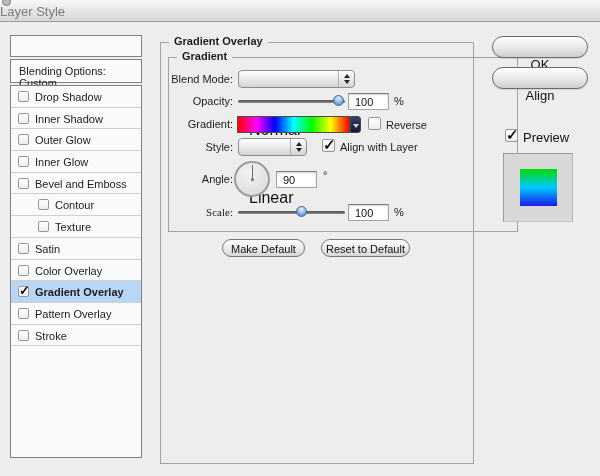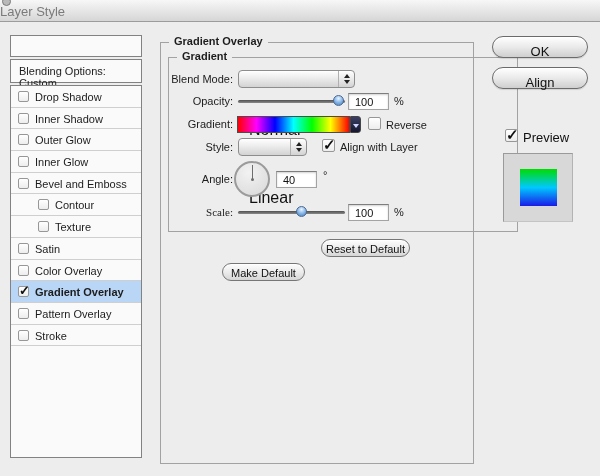--- a/index.html
+++ b/index.html
@@ -88,21 +88,21 @@
 
   .pill { position:absolute; height:18px; border:1px solid #767676; border-radius:10px;
     background:linear-gradient(#fdfdfd,#ececec 50%,#d6d6d6);
     box-shadow:inset 0 1px 0 rgba(255,255,255,.9);
     font-size:11px; color:#111; text-align:center; padding-top:3px; }
 
   .macbtn { position:absolute; left:492px; width:96px; height:22px;
     border:1px solid #6b6b6b; border-radius:12px;
     background:linear-gradient(#ffffff,#eaeaea 50%,#cfcfcf);
     box-shadow:inset 0 1px 0 rgba(255,255,255,.95), 0 1px 1px rgba(0,0,0,.12);
-    font-size:13px; color:#111; text-align:center; padding-top:7px; }
+    font-size:13px; color:#111; text-align:center; padding-top:20px; }
 
   #preview-check { left:505px; top:129px; }
   #preview-label { position:absolute; left:523px; top:130px; font-size:13px; color:#111; }
 
   #thumb-well { position:absolute; left:503px; top:153px; width:70px; height:69px;
     background:#d8d8d8; border:1px solid #9a9a9a; border-right-color:#b3b3b3;
     border-bottom-color:#c4c4c4; }
   #thumb-grad { position:absolute; left:16px; top:15px; width:37px; height:37px; }
 </style>
 </head>
@@ -209,30 +209,30 @@
       </span>
   </div>
   <span class="cb big checked" style="left:322px; top:139px;"></span>
   <div class="unit" style="left:340px; top:141px;">Align with Layer</div>
 
   <div class="rowlabel" style="top:173px;">Angle:</div>
   <div id="angle-dial">
     <div id="angle-needle"></div>
     <div id="angle-hub"></div>
   </div>
-  <div class="valbox" style="left:276px; top:171px;">40</div>
+  <div class="valbox" style="left:276px; top:171px;">90</div>
   <div class="unit" style="left:323px; top:169px;">°</div>
 
   <div class="rowlabel" style="top:206px;font-family:Liberation Serif, serif;">Scale:</div>
   <div class="track" style="top:211px;"></div>
   <div class="thumb" style="left:296px; top:206px;"></div>
   <div class="valbox" style="left:348px; top:204px;">100</div>
   <div class="unit" style="left:394px; top:206px;">%</div>
 
-  <div class="pill" style="left:222px; top:239px; width:83px;margin-top:24px;">Make Default</div>
+  <div class="pill" style="left:222px; top:239px; width:83px;">Make Default</div>
   <div class="pill" style="left:321px; top:239px; width:89px;">Reset to Default</div>
 
   <div class="macbtn" style="top:36px;">OK</div>
   <div class="macbtn" style="top:67px;">Align</div>
   <span class="cb big checked" id="preview-check"></span>
   <div id="preview-label">Preview</div>
   <div id="thumb-well">
     <div id="thumb-grad" style="background: linear-gradient(rgb(0, 220, 0), rgb(0, 200, 255), rgb(26, 26, 232));"></div>
   </div>
 

